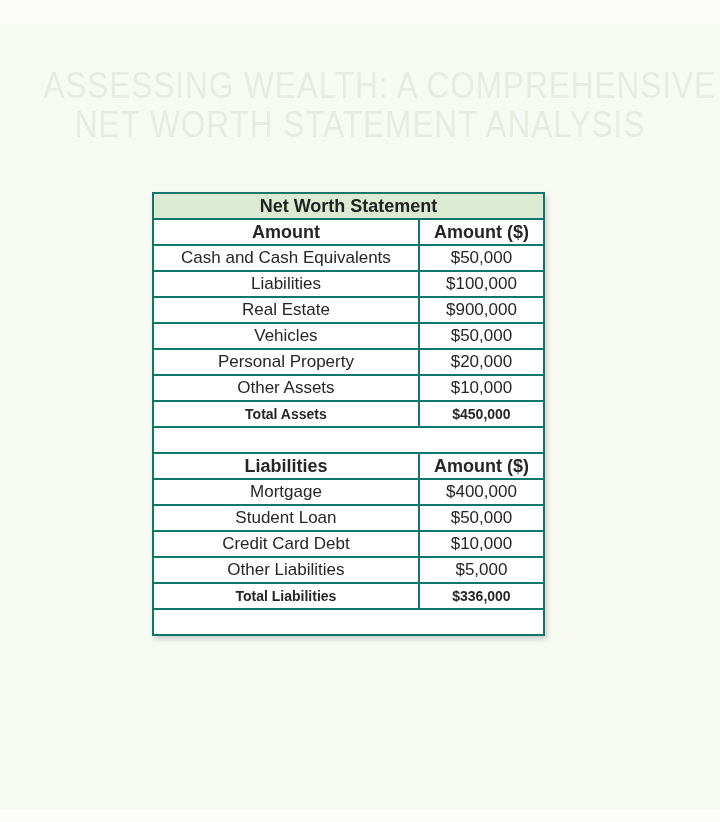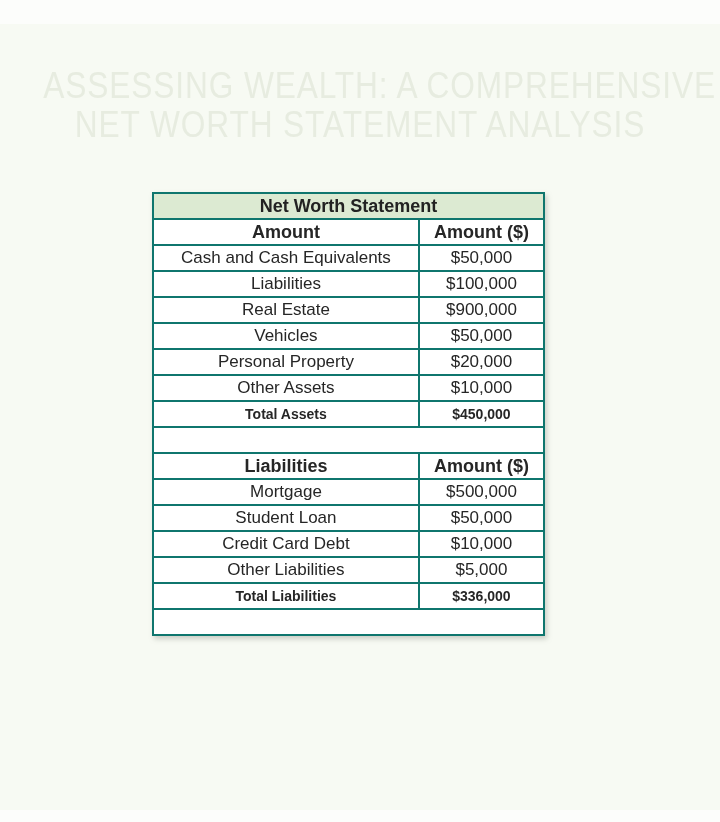--- a/index.html
+++ b/index.html
@@ -137,21 +137,21 @@
     <tr class="spacer">
       <td colspan="2"></td>
     </tr>
 
     <tr class="col-head">
       <td>Liabilities</td>
       <td>Amount ($)</td>
     </tr>
     <tr>
       <td>Mortgage</td>
-      <td>$500,000</td>
+      <td>$400,000</td>
     </tr>
     <tr>
       <td>Student Loan</td>
       <td>$50,000</td>
     </tr>
     <tr>
       <td>Credit Card Debt</td>
       <td>$10,000</td>
     </tr>
     <tr>

